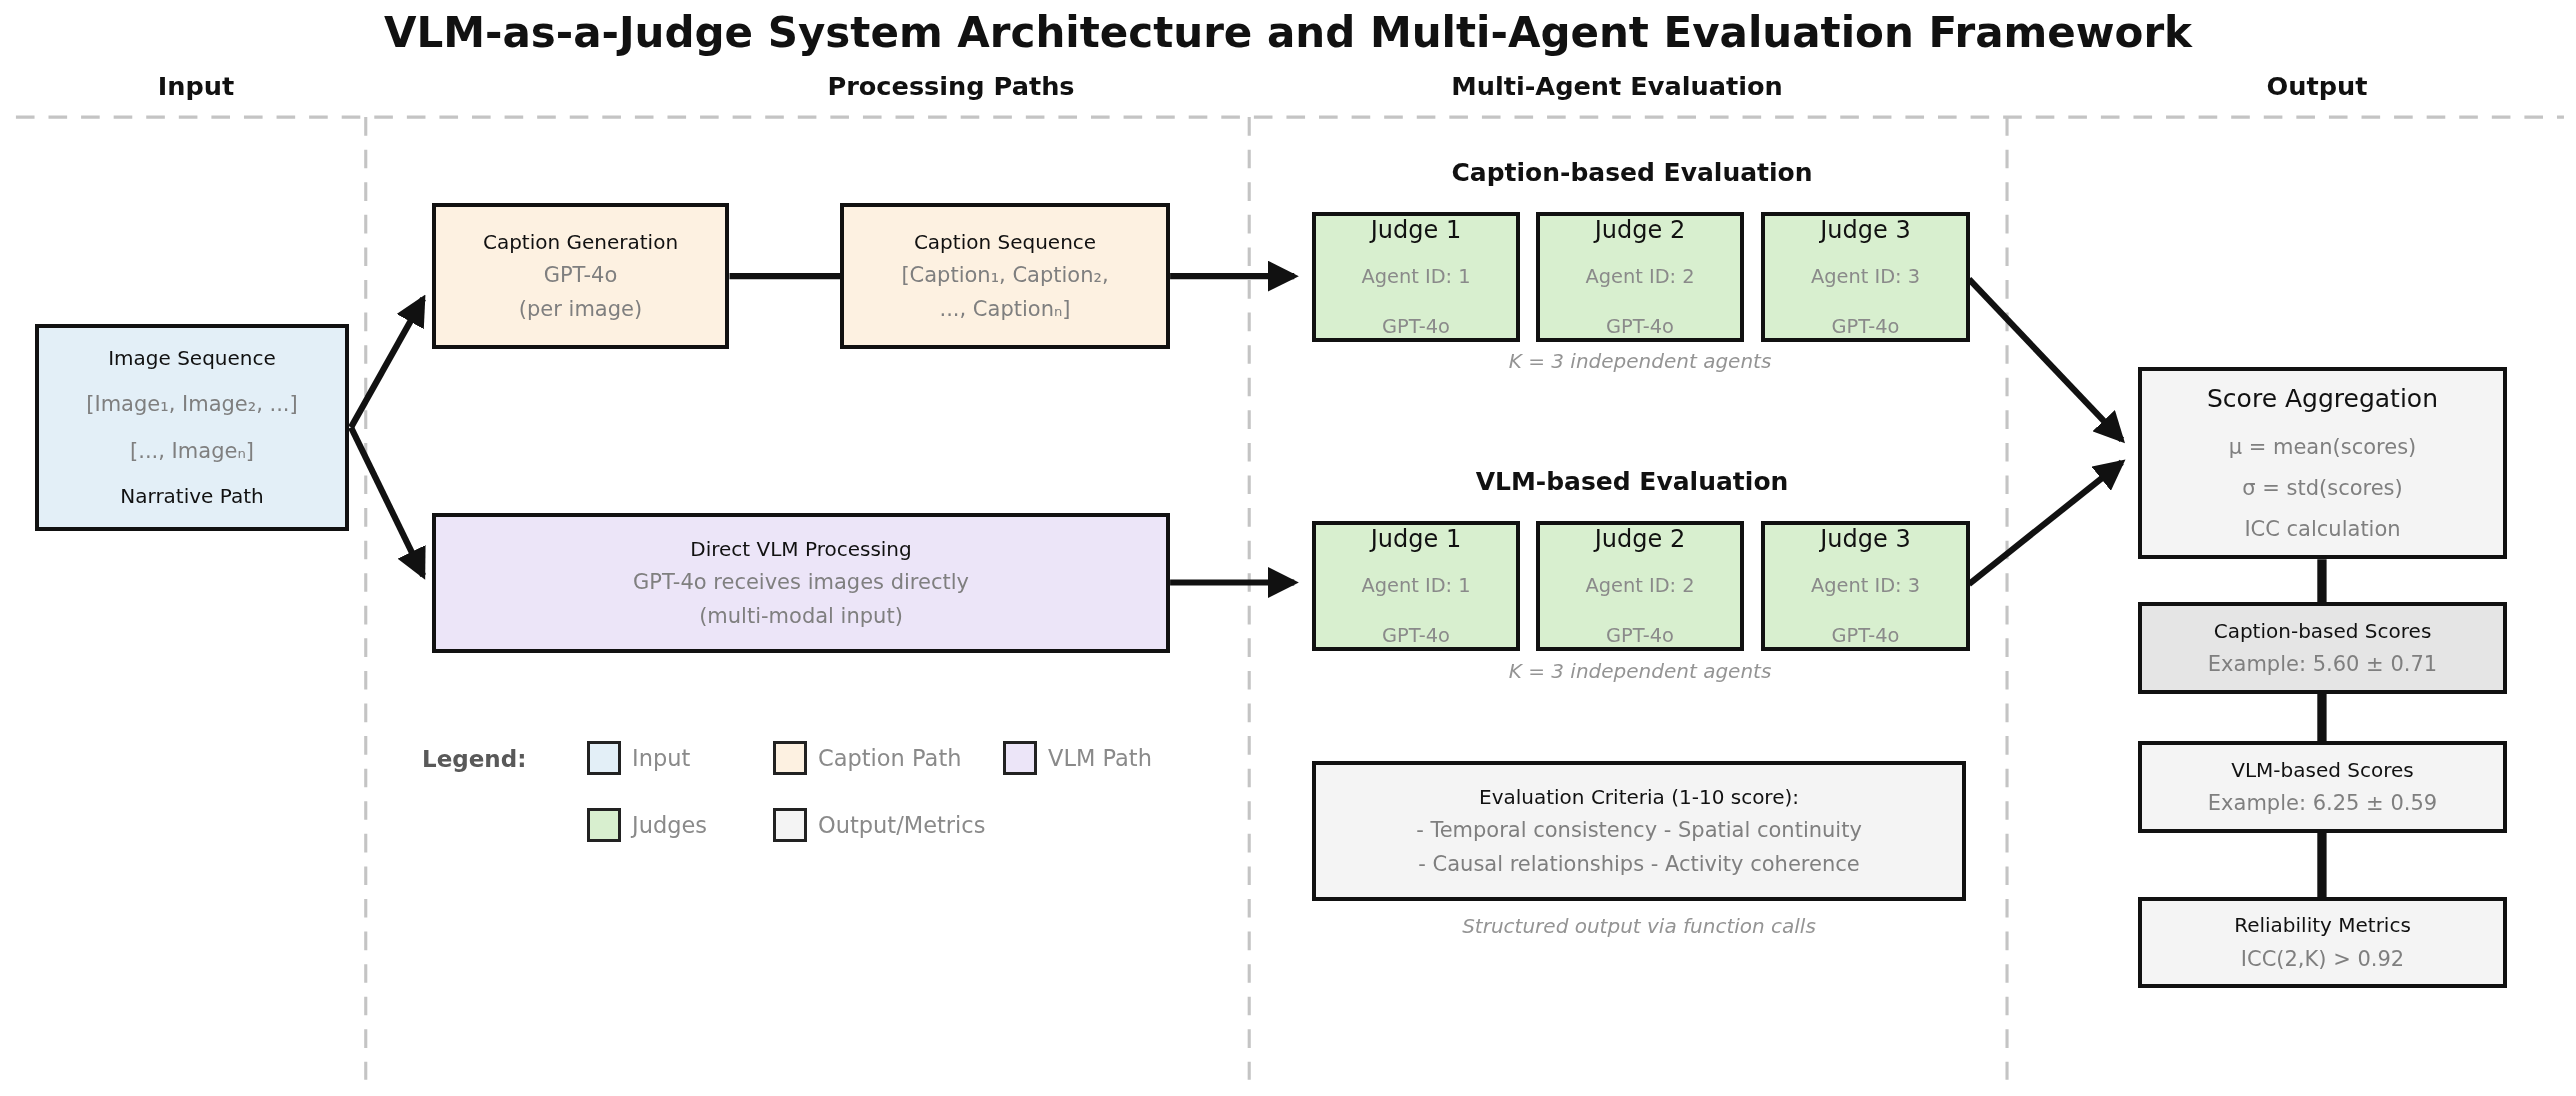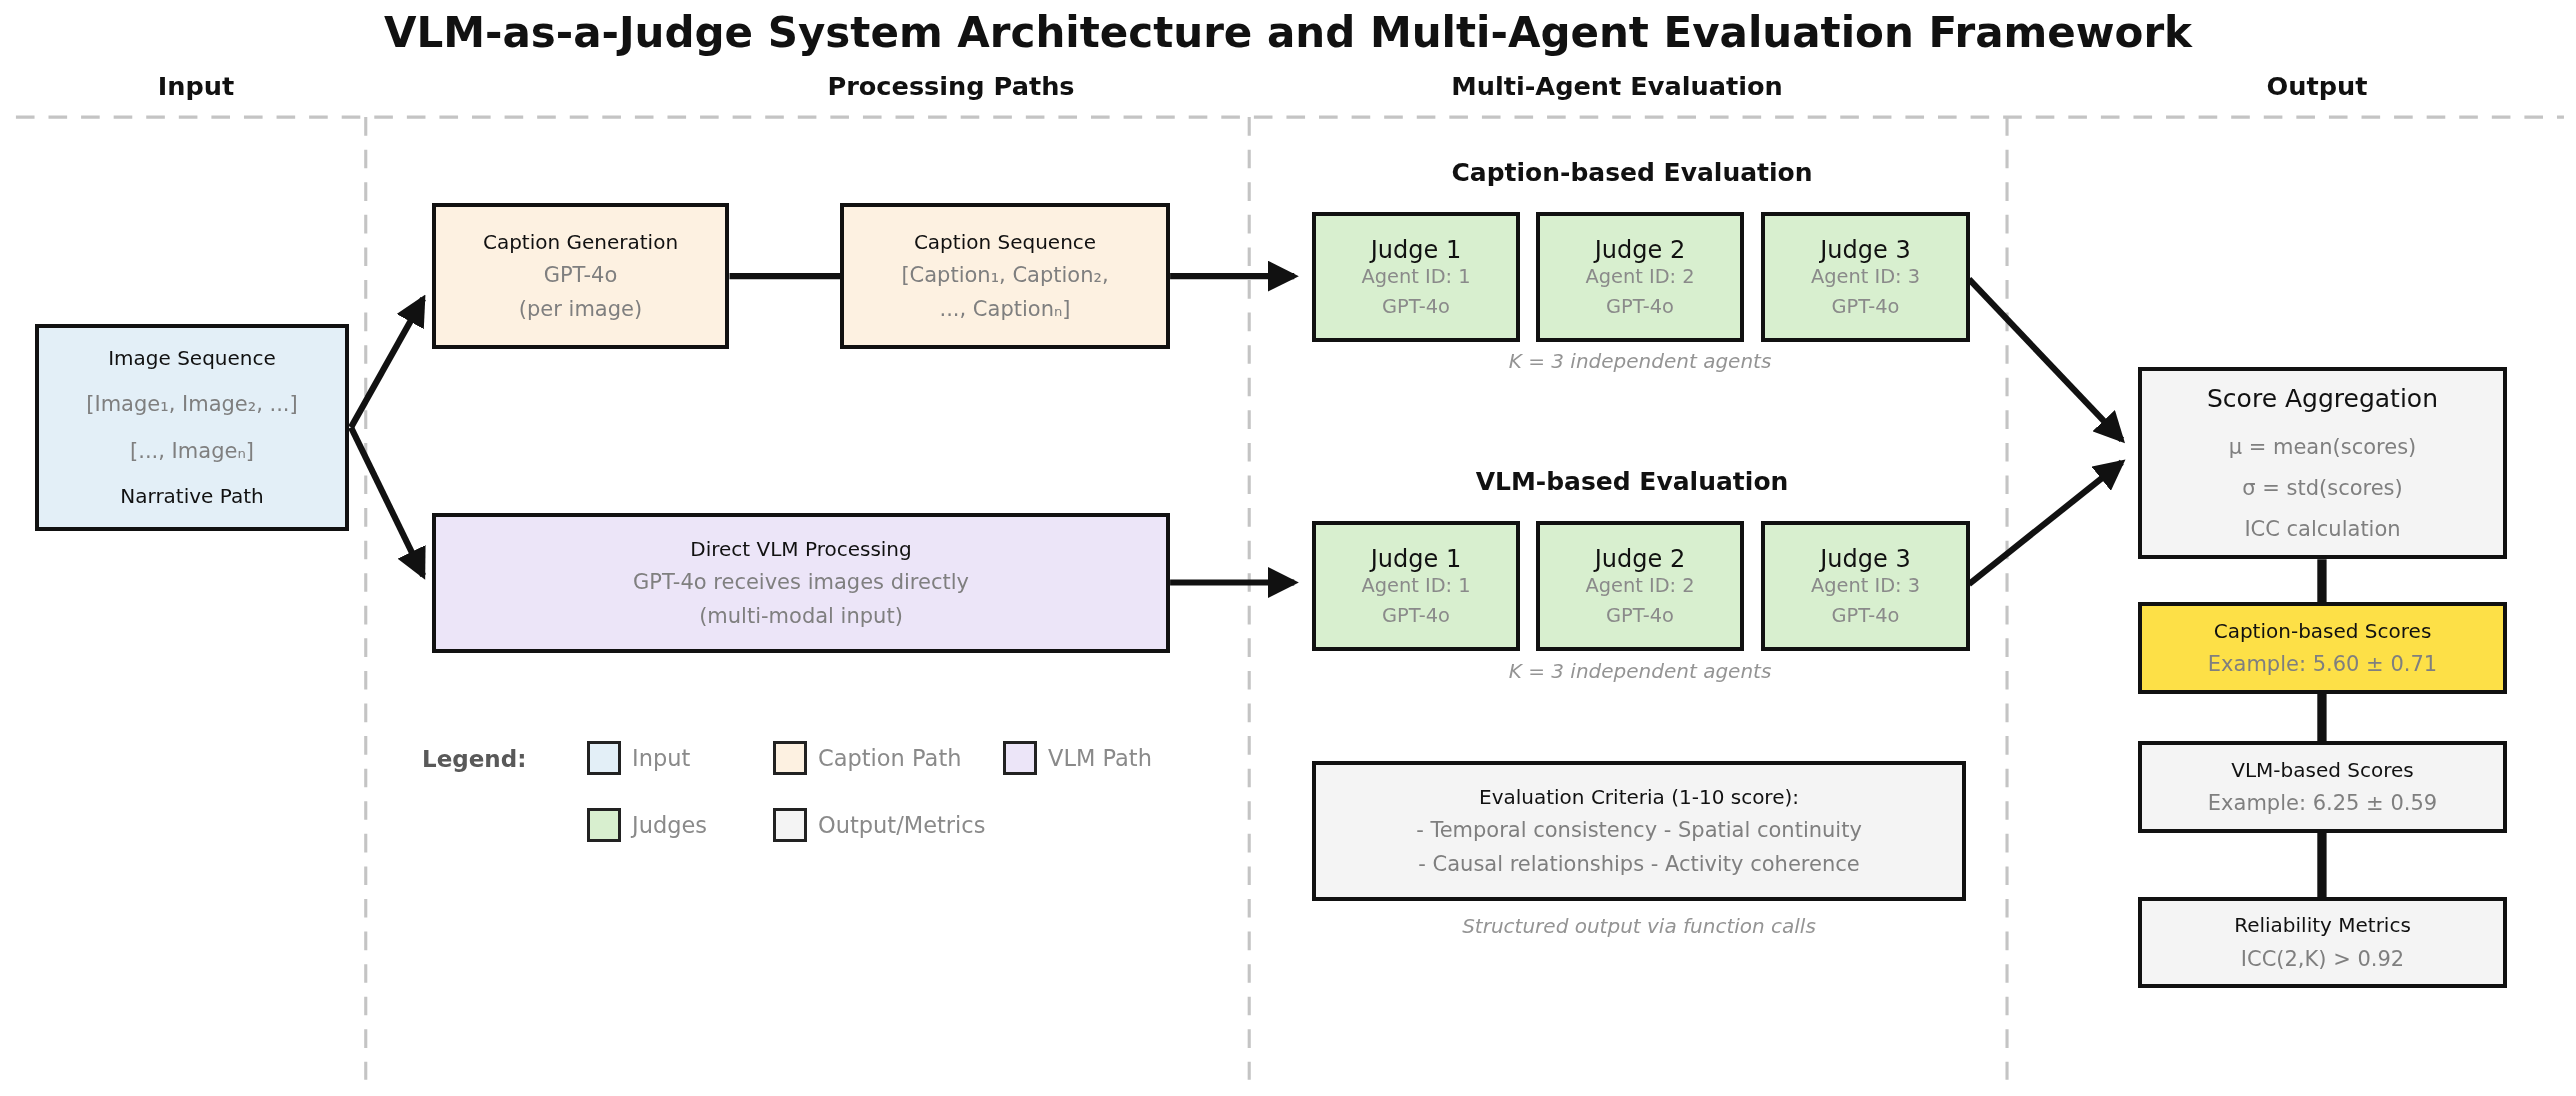--- a/index.html
+++ b/index.html
@@ -16,21 +16,21 @@
     position:absolute;top:71px;transform:translateX(-50%);
     font-size:25.6px;font-weight:bold;color:#111;white-space:nowrap;
   }
   .box{
     position:absolute;box-sizing:border-box;border:4.7px solid #111;
     display:flex;flex-direction:column;align-items:center;justify-content:center;
     text-align:center;gap:9.3px;
   }
   .bt{font-size:20px;color:#111;line-height:1.15;}
   .bs{font-size:21px;color:#7f7f7f;line-height:1.15;}
-  .judge{gap:1px;}
+  .judge{gap:21px;}
   .jt{font-size:24px;color:#111;}
   .js{font-size:19.4px;color:#8a8a8a;}
   .js2{margin-top:6.2px;}
   .sechead{
     position:absolute;transform:translateX(-50%);font-size:25px;font-weight:bold;
     color:#111;white-space:nowrap;
   }
   .note{
     position:absolute;transform:translateX(-50%);font-size:20px;font-style:italic;
     color:#949494;white-space:nowrap;
@@ -157,21 +157,21 @@
   </div>
   <div class="note" style="left:1639px;top:914px">Structured output via function calls</div>
 
   <div class="box" style="left: 2138px; top: 367px; width: 369px; height: 192px; gap: 17px; background: rgb(244, 244, 244);">
     <div class="bt" style="font-size:25px;margin-bottom:4.7px">Score Aggregation</div>
     <div class="bs">μ = mean(scores)</div>
     <div class="bs">σ = std(scores)</div>
     <div class="bs">ICC calculation</div>
   </div>
 
-  <div class="box" style="left: 2138px; top: 602px; width: 369px; height: 92px; background: #fde047;">
+  <div class="box" style="left: 2138px; top: 602px; width: 369px; height: 92px; background: #e5e5e5;">
     <div class="bt">Caption-based Scores</div>
     <div class="bs">Example: 5.60 ± 0.71</div>
   </div>
 
   <div class="box" style="left: 2138px; top: 741px; width: 369px; height: 92px; background: rgb(244, 244, 244);">
     <div class="bt">VLM-based Scores</div>
     <div class="bs">Example: 6.25 ± 0.59</div>
   </div>
 
   <div class="box" style="left: 2138px; top: 897px; width: 369px; height: 91px; background: rgb(244, 244, 244);">

